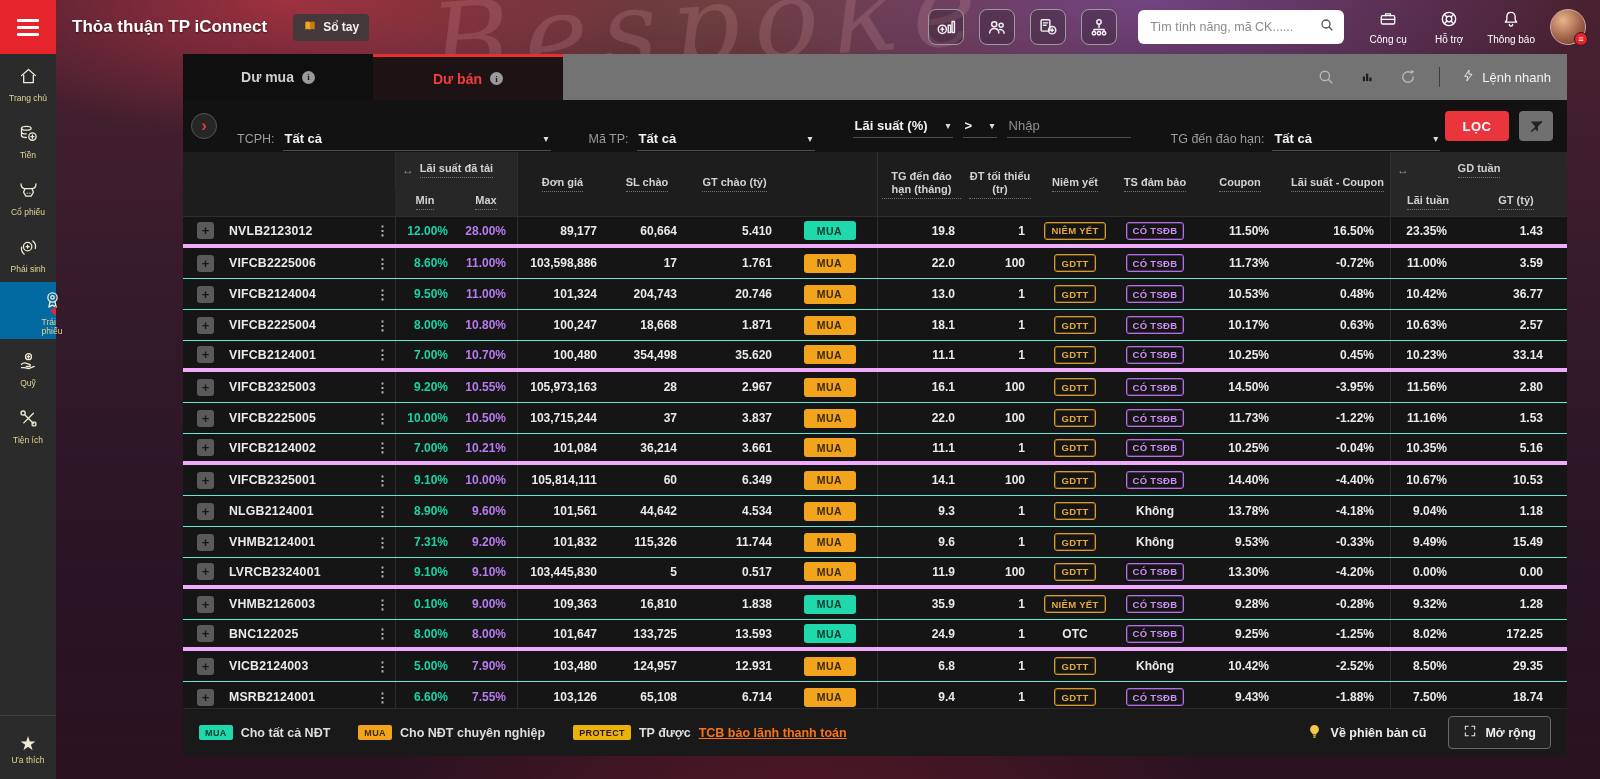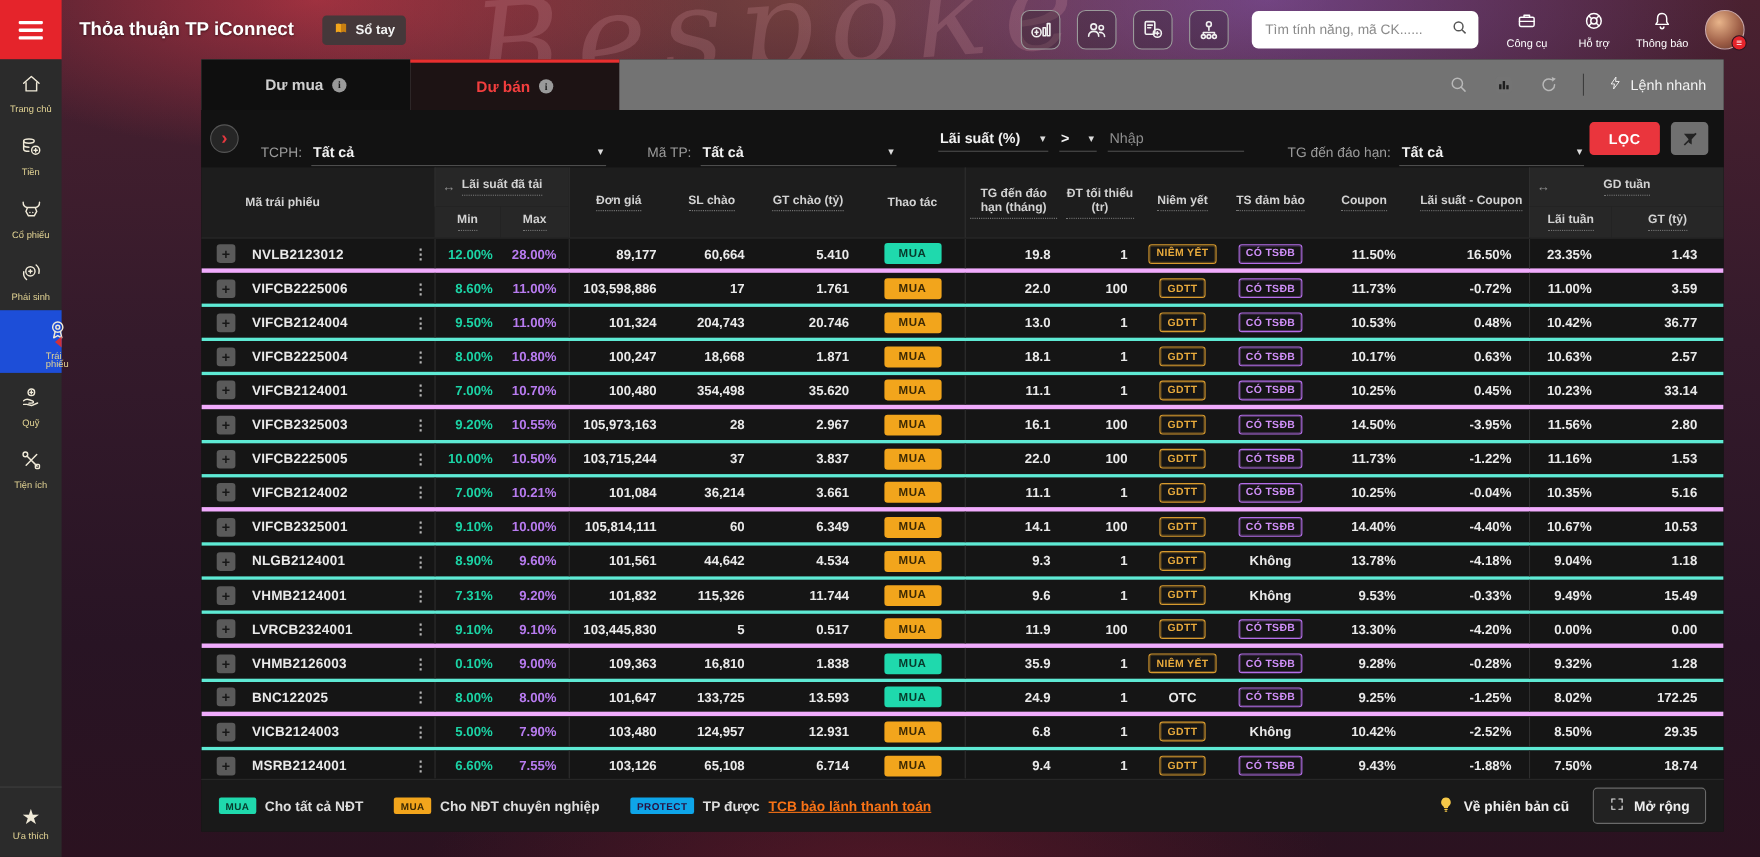--- a/index.html
+++ b/index.html
@@ -39,21 +39,21 @@
     background:#e5242b;border:1.5px solid #2a1420;display:flex;align-items:center;justify-content:center;}
   .avatar .badge::before{content:"≡";color:#fff;font-size:9px;line-height:1;}
 
   
   .sidebar{position:absolute;left:0;top:54px;bottom:0;width:56px;background:#2b2b2b;z-index:4;
     display:flex;flex-direction:column;align-items:stretch;}
   .side-item{position:relative;height:57px;display:flex;flex-direction:column;align-items:center;
     justify-content:center;gap:3px;cursor:pointer;padding-top:4px;}
   .side-item svg{stroke:#f0ead8;fill:none;stroke-width:1.5;stroke-linecap:round;stroke-linejoin:round;}
   .side-item .lbl{font-size:8.5px;color:#e3d494;line-height:1;}
-  .side-item.active{background:#1d4ed8;padding-left:48px;}
+  .side-item.active{background:#0369a1;padding-left:48px;}
   .side-item.active::after{content:"";position:absolute;right:0;top:50%;margin-top:-5px;
     border-top:5px solid transparent;border-bottom:5px solid transparent;border-right:6px solid #d2303a;}
   .side-spacer{flex:1;}
   .side-fav{border-top:1px solid #3e3e3e;height:64px;}
   .star-glyph{color:#f0ead8;font-size:19px;line-height:1;}
 
   
   .panel{position:absolute;left:183px;top:54px;width:1384px;height:702px;background:#131313;z-index:2;
     display:flex;flex-direction:column;}
 
@@ -99,21 +99,21 @@
     grid-template-rows:36px 28px;border-bottom:1px solid #2e2e2e;}
   .th{display:flex;align-items:center;justify-content:center;text-align:center;line-height:13px;padding:2px 4px;}
   .th.span2{grid-row:1/3;}
   .th.left{justify-content:flex-start;padding-left:40px;}
   .srt{border-bottom:1px dotted #757575;padding-bottom:2px;cursor:pointer;}
   .grp{background:#272727;position:relative;}
   .resize-ic{position:absolute;left:6px;top:50%;transform:translateY(-50%);color:#8d8d8d;font-size:12px;}
   .resize-ic::before{content:"↔";}
   .divl{border-left:1px solid #2e2e2e;}
   .tbody{flex:1;overflow:hidden;background:#151515;}
-  .trow{height:31px;border-bottom:3px solid #5eead4;align-items:center;color:#eaeaea;font-size:12px;font-weight:bold;cursor:default;}
+  .trow{height:31px;border-bottom:1px solid #5eead4;align-items:center;color:#eaeaea;font-size:12px;font-weight:bold;cursor:default;}
   .trow.group-end{border-bottom:4px solid #f0abfc;}
   .c{display:flex;align-items:center;height:100%;padding:0 4px;}
   .c.num{justify-content:flex-end;padding-right:10px;}
   .c.center{justify-content:center;}
   .plusbox{width:17px;height:17px;border-radius:3px;background:#5a5a5a;display:flex;align-items:center;
     justify-content:center;margin-left:10px;cursor:pointer;}
   .plusbox::before{content:"+";color:#181818;font-size:13px;font-weight:bold;line-height:1;}
   .c.code{font-size:12.3px;letter-spacing:.2px;}
   .kebab{justify-content:center;color:#b5b5b5;cursor:pointer;}
   .kebab::before{content:"⋮";font-size:13px;}
@@ -132,21 +132,21 @@
   .badge-p{border:1px solid #b46ee8;color:#cf8ff8;box-shadow:inset 0 0 0 1px rgba(180,110,232,.35);}
   .badge-o.plain,.badge-p.plain{border:none;box-shadow:none;color:#eaeaea;font-size:12px;padding:0;letter-spacing:0;}
 
   
   .panel-footer{height:48px;background:#191919;border-top:1px solid #2a2a2a;flex:none;
     display:flex;align-items:center;padding:0 16px;gap:28px;}
   .legend-item{display:flex;align-items:center;gap:8px;color:#dedede;font-size:12.5px;font-weight:bold;}
   .chip{font-size:9px;font-weight:bold;border-radius:2px;padding:2.5px 6px;letter-spacing:.4px;}
   .chip.all{background:#1fd9ad;color:#073a2c;}
   .chip.pro{background:#f2a51c;color:#3d2a04;}
-  .chip.protect{background:#0ea5e9;color:#2a1040;}
+  .chip.protect{background:#eab308;color:#2a1040;}
   .legend-link{text-decoration:underline;cursor:pointer;color:#f97316;}
   .pf-right{margin-left:auto;display:flex;align-items:center;gap:22px;}
   .old-ver{display:flex;align-items:center;gap:8px;color:#eeeeee;font-size:12.5px;font-weight:bold;cursor:pointer;}
   .expand-btn{display:flex;align-items:center;gap:8px;color:#eeeeee;font-size:12.5px;font-weight:bold;
     background:#222;border:1px solid #6a6a6a;border-radius:4px;padding:7px 14px;cursor:pointer;}
   .expand-btn svg{stroke:#e8e8e8;fill:none;stroke-width:1.8;stroke-linecap:round;}
 </style>
 </head>
 <body>
 
@@ -394,44 +394,38 @@
       <button class="clear-btn">
         <svg width="17" height="17" viewBox="0 0 24 24">
             <path d="M4 5h16l-6 7v7l-4-2.6V12z" fill="#232323"></path>
             <line x1="4.5" y1="19.5" x2="19.5" y2="4.5" stroke="#232323" stroke-width="2.2"></line>
           </svg>
       </button>
     </div>
 
     <div class="table-area">
       <div class="thead grid-cols">
-        <div class="th span2 left" style="grid-column:1/4;">
-            <span>Mã trái phiếu</span>
-          </div>
         <div class="th grp divl" style="grid-column:4/6;grid-row:1;">
           <span class="resize-ic"></span>
           <span class="srt">Lãi suất đã tải</span>
         </div>
         <div class="th grp" style="grid-column:4;grid-row:2;">
             <span class="srt">Min</span>
           </div>
         <div class="th grp" style="grid-column:5;grid-row:2;">
             <span class="srt">Max</span>
           </div>
         <div class="th span2 divl" style="grid-column:6;">
             <span class="srt">Đơn giá</span>
           </div>
         <div class="th span2" style="grid-column:7;">
             <span class="srt">SL chào</span>
           </div>
         <div class="th span2" style="grid-column:8;">
             <span class="srt">GT chào (tỷ)</span>
-          </div>
-        <div class="th span2" style="grid-column:9;">
-            <span>Thao tác</span>
           </div>
         <div class="th span2 divl" style="grid-column:10;">
             <span class="srt">TG đến đáo hạn (tháng)</span>
           </div>
         <div class="th span2" style="grid-column:11;">
             <span class="srt">ĐT tối thiểu (tr)</span>
           </div>
         <div class="th span2" style="grid-column:12;">
             <span class="srt">Niêm yết</span>
           </div>

